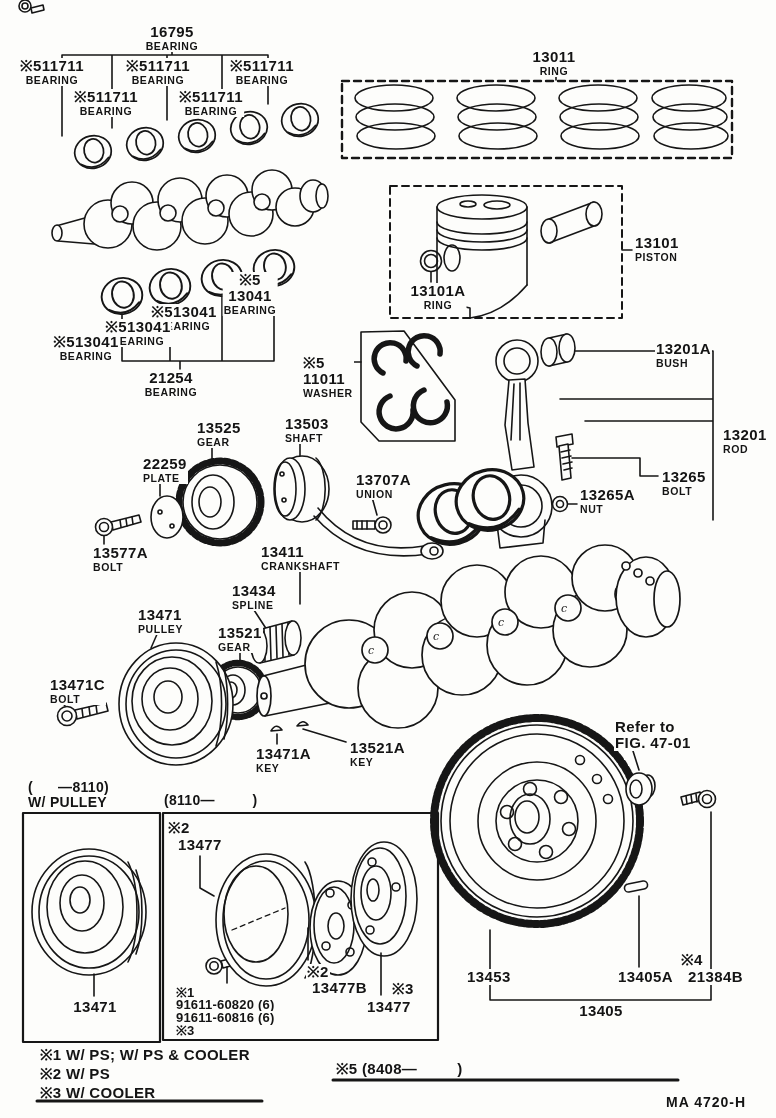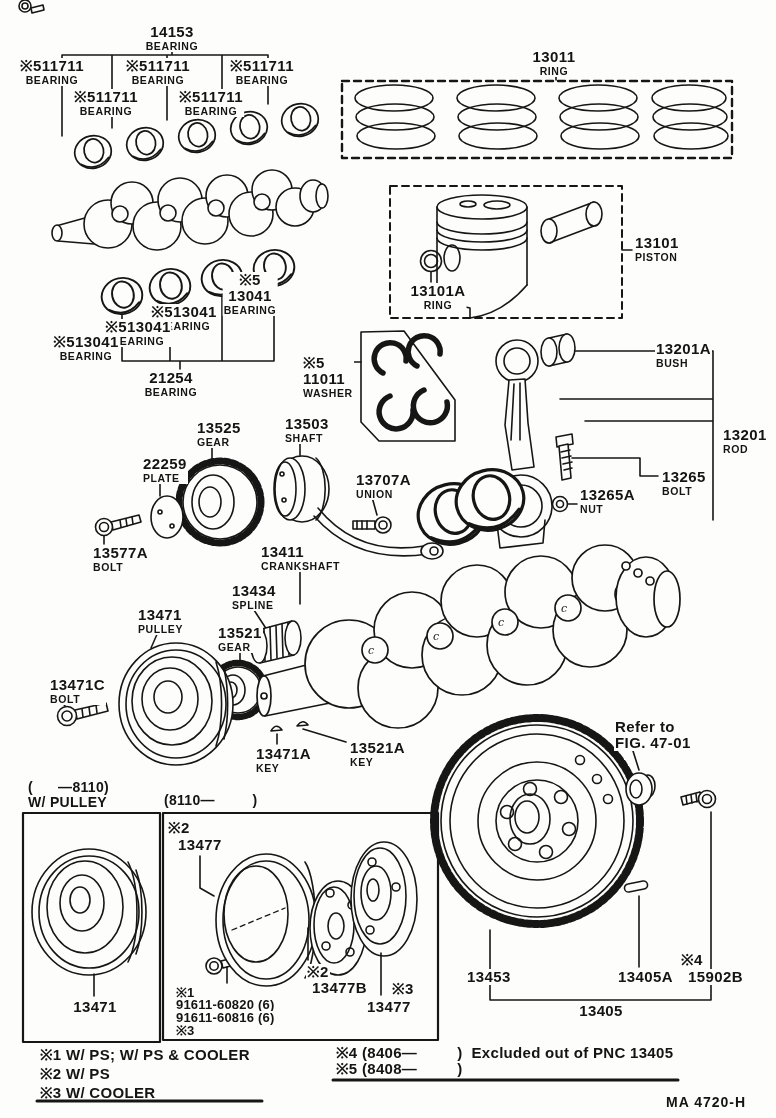--- a/index.html
+++ b/index.html
@@ -346,21 +346,21 @@
           <circle cx="396" cy="887" r="4"></circle>
           <circle cx="370" cy="930" r="4"></circle>
     </g>
     <path d="M308,928 V960 M381,953 V995"></path>
   </g>
 
   <path stroke-width="3" d="M37,1101 H262 M333,1080 H678"></path>
 </svg>
 
 <div id="labels">
-      <div class="lbl ac" style="left: 172px; top: 24px;"><div class="tn">14153</div><div class="ts">BEARING</div></div>
+      <div class="lbl ac" style="left: 172px; top: 24px;"><div class="tn">16795</div><div class="ts">BEARING</div></div>
       <div class="lbl ac" style="left: 52px; top: 58px;"><div class="tn">※511711</div><div class="ts">BEARING</div></div>
       <div class="lbl ac" style="left: 158px; top: 58px;"><div class="tn">※511711</div><div class="ts">BEARING</div></div>
       <div class="lbl ac" style="left: 262px; top: 58px;"><div class="tn">※511711</div><div class="ts">BEARING</div></div>
       <div class="lbl ac" style="left: 106px; top: 89px;"><div class="tn">※511711</div><div class="ts">BEARING</div></div>
       <div class="lbl ac" style="left: 211px; top: 89px;"><div class="tn">※511711</div><div class="ts">BEARING</div></div>
       <div class="lbl ac" style="left: 554px; top: 49px;"><div class="tn">13011</div><div class="ts">RING</div></div>
       <div class="lbl ac" style="left: 438px; top: 283px;"><div class="tn">13101A</div><div class="ts">RING</div></div>
       <div class="lbl al" style="left: 634px; top: 235px;"><div class="tn">13101</div><div class="ts">PISTON</div></div>
       <div class="lbl ac" style="left: 250px; top: 272px;"><div class="tn">※5</div><div class="tn">13041</div><div class="ts">BEARING</div></div>
       <div class="lbl ac" style="left: 184px; top: 304px;"><div class="tn">※513041</div><div class="ts">BEARING</div></div>
@@ -394,24 +394,23 @@
       <div class="lbl al" style="left: 175px; top: 998px;"><div class="tm">91611-60820 (6)</div></div>
       <div class="lbl al" style="left: 175px; top: 1011px;"><div class="tm">91611-60816 (6)</div></div>
       <div class="lbl al" style="left: 175px; top: 1024px;"><div class="tm">※3</div></div>
       <div class="lbl al" style="left: 306px; top: 964px;"><div class="tn">※2</div></div>
       <div class="lbl al" style="left: 311px; top: 980px;"><div class="tn">13477B</div></div>
       <div class="lbl al" style="left: 391px; top: 981px;"><div class="tn">※3</div></div>
       <div class="lbl al" style="left: 366px; top: 999px;"><div class="tn">13477</div></div>
       <div class="lbl al" style="left: 466px; top: 969px;"><div class="tn">13453</div></div>
       <div class="lbl al" style="left: 617px; top: 969px;"><div class="tn">13405A</div></div>
       <div class="lbl al" style="left: 680px; top: 952px;"><div class="tn">※4</div></div>
-      <div class="lbl al" style="left: 687px; top: 969px;"><div class="tn">15902B</div></div>
+      <div class="lbl al" style="left: 687px; top: 969px;"><div class="tn">21384B</div></div>
       <div class="lbl ac" style="left: 601px; top: 1003px;"><div class="tn">13405</div></div>
     </div>
 
 <div class="legend-row" style="left:40px;top:1047px">※1 W/ PS; W/ PS &amp; COOLER</div>
 <div class="legend-row" style="left:40px;top:1066px">※2 W/ PS</div>
 <div class="legend-row" style="left:40px;top:1085px">※3 W/ COOLER</div>
-<div class="legend-row" style="left:336px;top:1045px">※4 (8406—         )  Excluded out of PNC 13405</div>
 <div class="legend-row" style="left:336px;top:1061px">※5 (8408—         )</div>
 <div class="footer-code" style="left:666px;top:1095px">MA 4720-H</div>
 
 </div>
 
 </body></html>

